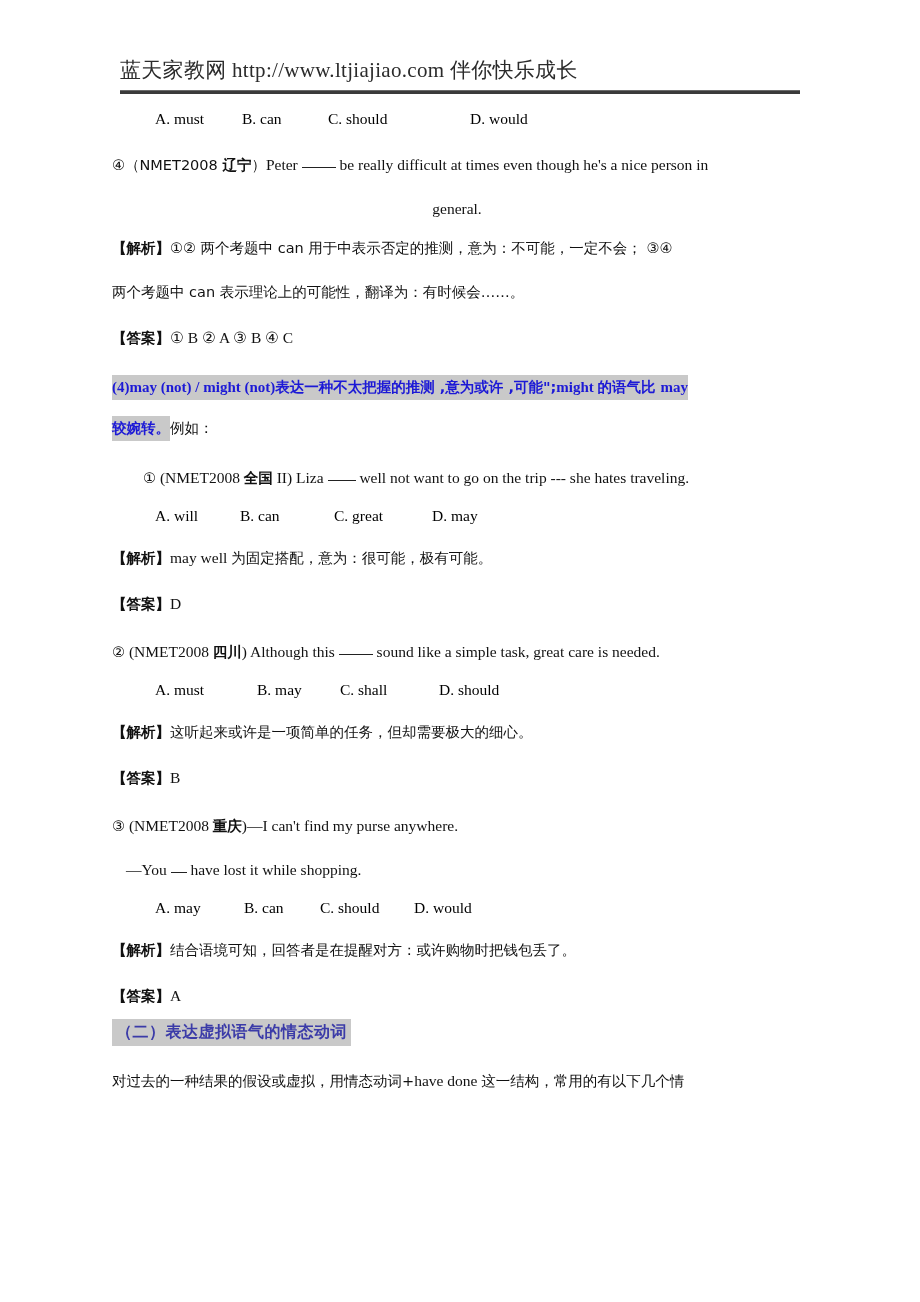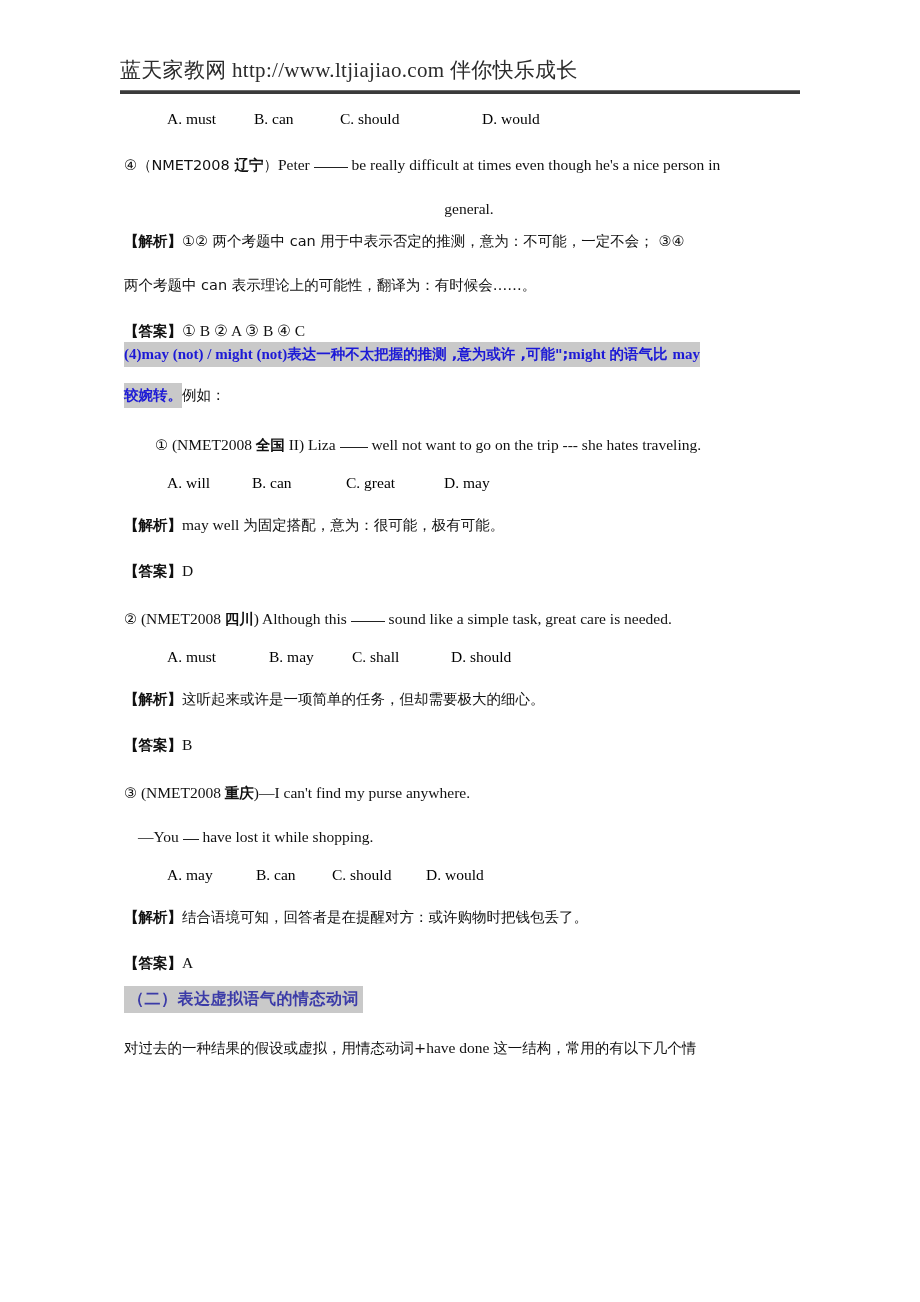--- a/index.html
+++ b/index.html
@@ -43,21 +43,21 @@
     top: 90px;
     width: 680px;
     height: 3px;
     background: #3a3a3a;
     border-top: 1px solid #6a6a6a;
   }
 
   
   .content {
     position: absolute;
-    left: 124px;
+    left: 112px;
     top: 110px;
     width: 690px;
   }
 
   .line {
     position: relative;
     font-size: 15.5px;
     line-height: 22px;
     white-space: nowrap;
     color: #111;
@@ -157,32 +157,32 @@
     </div>
 
     <div class="line" style="margin-top:14px;">
       <span class="cn">④</span><span class="cn">（NMET2008 </span><span class="cn-bold">辽宁</span><span class="cn">）</span><span class="en">Peter </span><span class="blank w3"></span><span class="en"> be really difficult at times even though he's a nice person in</span>
     </div>
     <div class="line" style="margin-top:22px;text-align:center;">
       <span class="en">general.</span>
     </div>
 
 
-    <div class="line" style="margin-top:10px;">
+    <div class="line" style="margin-top:17px;">
       <span class="cn-bold">【解析】</span><span class="cn">①②  两个考题中 can 用于中表示否定的推测，意为：不可能，一定不会；  ③④</span>
     </div>
     <div class="line" style="margin-top:22px;">
       <span class="cn">两个考题中 can 表示理论上的可能性，翻译为：有时候会……。</span>
     </div>
 
     <div class="line" style="margin-top:24px;">
       <span class="cn-bold">【答案】</span><span class="en">①  B  ②  A   ③  B  ④  C</span>
     </div>
 
-    <div class="line" style="">
+    <div class="line" style="margin-top:26px;">
       <span class="hl-band"><span class="hl hl-en">(4)may (not) / might (not)</span><span class="hl hl-cn">表达一种不太把握的推测 ,意为或许 ,可能";</span><span class="hl hl-en">might </span><span class="hl hl-cn">的语气比 </span><span class="hl hl-en">may</span></span>
     </div>
     <div class="line" style="margin-top:16px;">
       <span class="hl-band"><span class="hl hl-cn">较婉转。</span></span><span class="cn">例如：</span>
     </div>
 
     <div class="line" style="margin-top:26px;margin-left:31px;">
       <span class="cn">①</span>&nbsp;<span class="en">(NMET2008 </span><span class="cn-bold">全国</span><span class="en"> II)</span><span class="en"> Liza </span><span class="blank w2"></span><span class="en"> well not want to go on the trip --- she hates traveling.</span>
     </div>
     <div class="opts" style="height:30px; margin-top:18px;">

